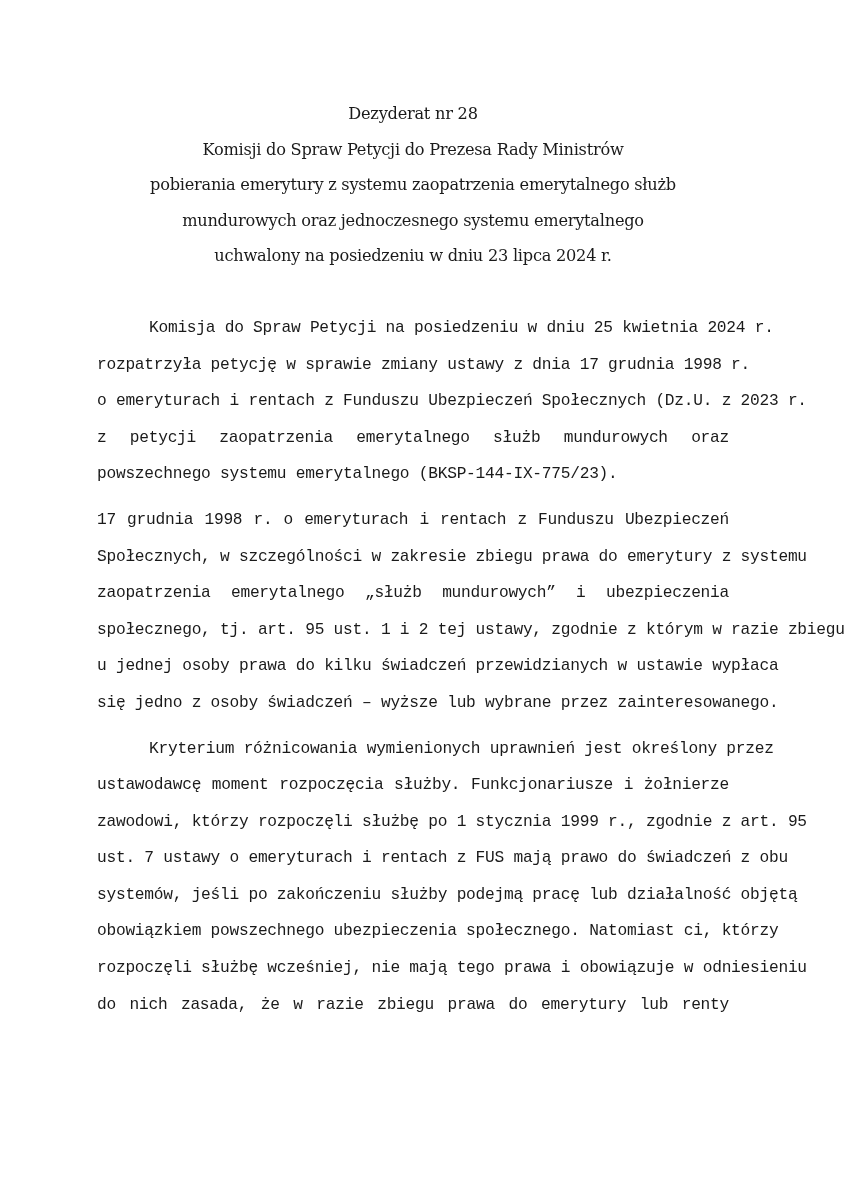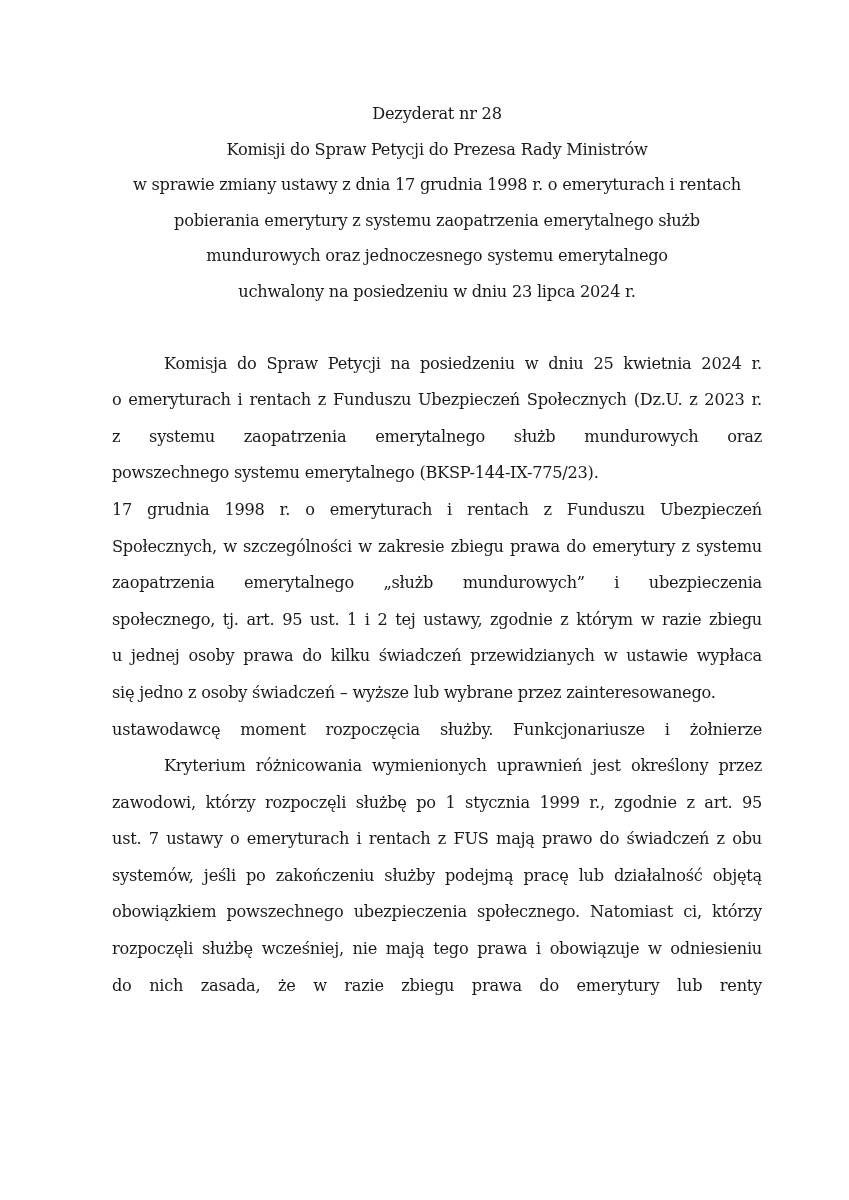--- a/index.html
+++ b/index.html
@@ -10,21 +10,21 @@
     body {
       width: 849px;
       height: 1200px;
       position: relative;
       overflow: hidden;
       font-family: "DejaVu Serif", "Liberation Serif", serif;
       color: #1a1a1a;
     }
     .page {
       position: absolute;
-      left: 112px;
+      left: 88px;
       top: 96px;
       width: 650px;
     }
     .title-block {
       text-align: center;
       font-size: 16.2px;
       line-height: 35.6px;
       letter-spacing: -0.25px;
     }
     .title-line {
@@ -43,54 +43,55 @@
       text-align: justify;
       text-align-last: justify;
     }
     .line.last {
       text-align-last: left;
     }
     .line.indent {
       padding-left: 52px;
     }
     .paragraph {
-      margin: 0;
+      margin: 9px;
+      font-family: Liberation Mono, monospace;
     }
   </style>
 </head>
 <body>
 
 <div class="page">
   <div class="title-block">
     <span class="title-line">Dezyderat nr 28</span>
     <span class="title-line">Komisji do Spraw Petycji do Prezesa Rady Ministrów</span>
-    <span class="title-line">w sprawie zmiany ustawy z dnia 17 grudnia 1998 r. o emeryturach i rentach</span>
     <span class="title-line">pobierania emerytury z systemu zaopatrzenia emerytalnego służb</span>
     <span class="title-line">mundurowych oraz jednoczesnego systemu emerytalnego</span>
     <span class="title-line">uchwalony na posiedzeniu w dniu 23 lipca 2024 r.</span>
   </div>
 
   <div class="body-text">
     <div class="paragraph">
       <span class="line indent">Komisja do Spraw Petycji na posiedzeniu w dniu 25 kwietnia 2024 r.</span>
+      <span class="line">rozpatrzyła petycję w sprawie zmiany ustawy z dnia 17 grudnia 1998 r.</span>
       <span class="line">o  emeryturach i rentach z Funduszu Ubezpieczeń Społecznych (Dz.U. z 2023 r.</span>
-      <span class="line">z systemu zaopatrzenia emerytalnego służb mundurowych oraz</span>
+      <span class="line">z petycji zaopatrzenia emerytalnego służb mundurowych oraz</span>
       <span class="line last">powszechnego systemu emerytalnego (BKSP-144-IX-775/23).</span>
     </div>
     <div class="paragraph">
       <span class="line">17 grudnia 1998 r. o emeryturach i rentach z Funduszu Ubezpieczeń</span>
       <span class="line">Społecznych, w szczególności w zakresie zbiegu prawa do emerytury z systemu</span>
       <span class="line">zaopatrzenia emerytalnego „służb mundurowych” i ubezpieczenia</span>
       <span class="line">społecznego, tj. art. 95 ust. 1 i 2 tej ustawy, zgodnie z którym w razie zbiegu</span>
       <span class="line">u jednej osoby prawa do kilku świadczeń przewidzianych w ustawie wypłaca</span>
       <span class="line last">się jedno z osoby świadczeń – wyższe lub wybrane przez zainteresowanego.</span>
     </div>
     <div class="paragraph">
+      <span class="line indent">Kryterium różnicowania wymienionych uprawnień jest określony przez</span>
       <span class="line">ustawodawcę moment rozpoczęcia służby. Funkcjonariusze i żołnierze</span>
-      <span class="line indent">Kryterium różnicowania wymienionych uprawnień jest określony przez</span>
       <span class="line">zawodowi, którzy rozpoczęli służbę po 1 stycznia 1999 r., zgodnie z art. 95</span>
       <span class="line">ust.  7 ustawy o emeryturach i rentach z FUS mają prawo do świadczeń z obu</span>
       <span class="line">systemów, jeśli po zakończeniu służby podejmą pracę lub działalność objętą</span>
       <span class="line">obowiązkiem powszechnego ubezpieczenia społecznego. Natomiast ci, którzy</span>
       <span class="line">rozpoczęli służbę wcześniej, nie mają tego prawa i obowiązuje w odniesieniu</span>
       <span class="line">do nich zasada, że w razie zbiegu prawa do emerytury lub renty</span>
     </div>
   </div>
 </div>
 

